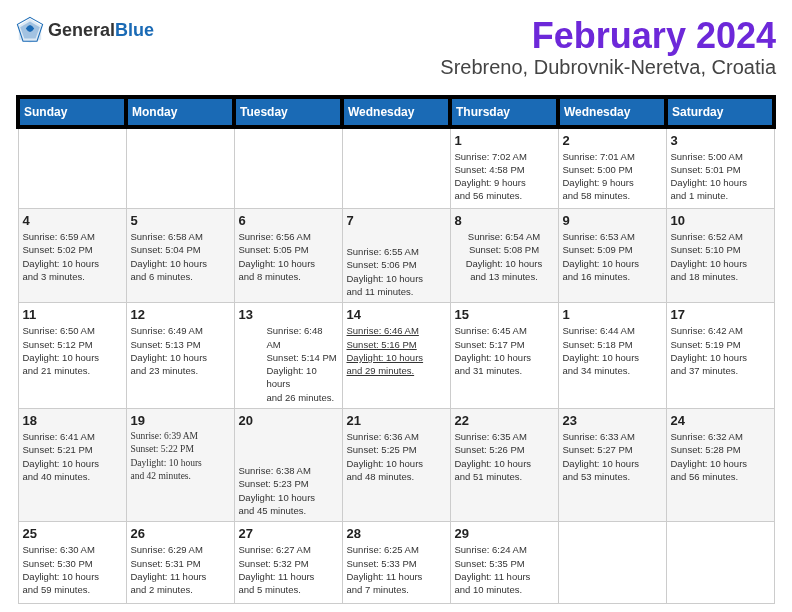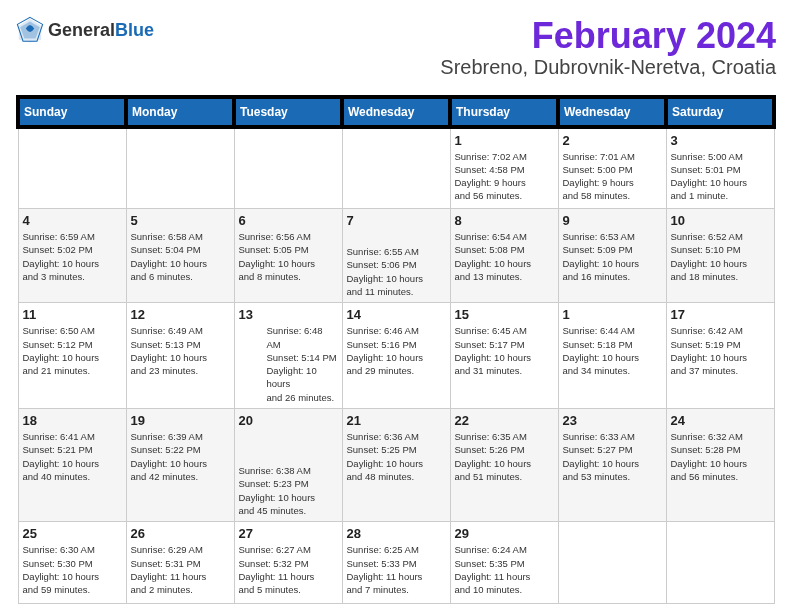--- a/index.html
+++ b/index.html
@@ -176,21 +176,21 @@
         </td>
         <td>
           <span class="day-number">7</span>
           <div class="day-info" style="white-space: pre-line; margin-top: 17px;">Sunrise: 6:55 AM
 Sunset: 5:06 PM
 Daylight: 10 hours
 and 11 minutes.</div>
         </td>
         <td>
           <span class="day-number">8</span>
-          <div class="day-info" style="white-space: pre-line;">Sunrise: 6:54 AM
+          <div class="day-info" style="white-space: pre-line; text-align: center;">Sunrise: 6:54 AM
 Sunset: 5:08 PM
 Daylight: 10 hours
 and 13 minutes.</div>
         </td>
         <td>
           <span class="day-number">9</span>
           <div class="day-info" style="white-space: pre-line;">Sunrise: 6:53 AM
 Sunset: 5:09 PM
 Daylight: 10 hours
 and 16 minutes.</div>
@@ -220,21 +220,21 @@
         </td>
         <td>
           <span class="day-number">13</span>
           <div class="day-info" style="white-space: pre-line; margin-left: 28px;">Sunrise: 6:48 AM
 Sunset: 5:14 PM
 Daylight: 10 hours
 and 26 minutes.</div>
         </td>
         <td>
           <span class="day-number">14</span>
-          <div class="day-info" style="white-space: pre-line;">Sunrise: 6:46 AM
+          <div class="day-info" style="white-space: pre-line; text-decoration: underline;">Sunrise: 6:46 AM
 Sunset: 5:16 PM
 Daylight: 10 hours
 and 29 minutes.</div>
         </td>
         <td>
           <span class="day-number">15</span>
           <div class="day-info" style="white-space: pre-line;">Sunrise: 6:45 AM
 Sunset: 5:17 PM
 Daylight: 10 hours
 and 31 minutes.</div>
@@ -257,21 +257,21 @@
       <tr>
         <td>
           <span class="day-number">18</span>
           <div class="day-info" style="white-space: pre-line;">Sunrise: 6:41 AM
 Sunset: 5:21 PM
 Daylight: 10 hours
 and 40 minutes.</div>
         </td>
         <td>
           <span class="day-number">19</span>
-          <div class="day-info" style="white-space: pre-line;">Sunrise: 6:39 AM
+          <div class="day-info" style="white-space: pre-line; font-family: Liberation Serif, serif;">Sunrise: 6:39 AM
 Sunset: 5:22 PM
 Daylight: 10 hours
 and 42 minutes.</div>
         </td>
         <td>
           <span class="day-number">20</span>
           <div class="day-info" style="white-space: pre-line; margin-top: 36px;">Sunrise: 6:38 AM
 Sunset: 5:23 PM
 Daylight: 10 hours
 and 45 minutes.</div>

